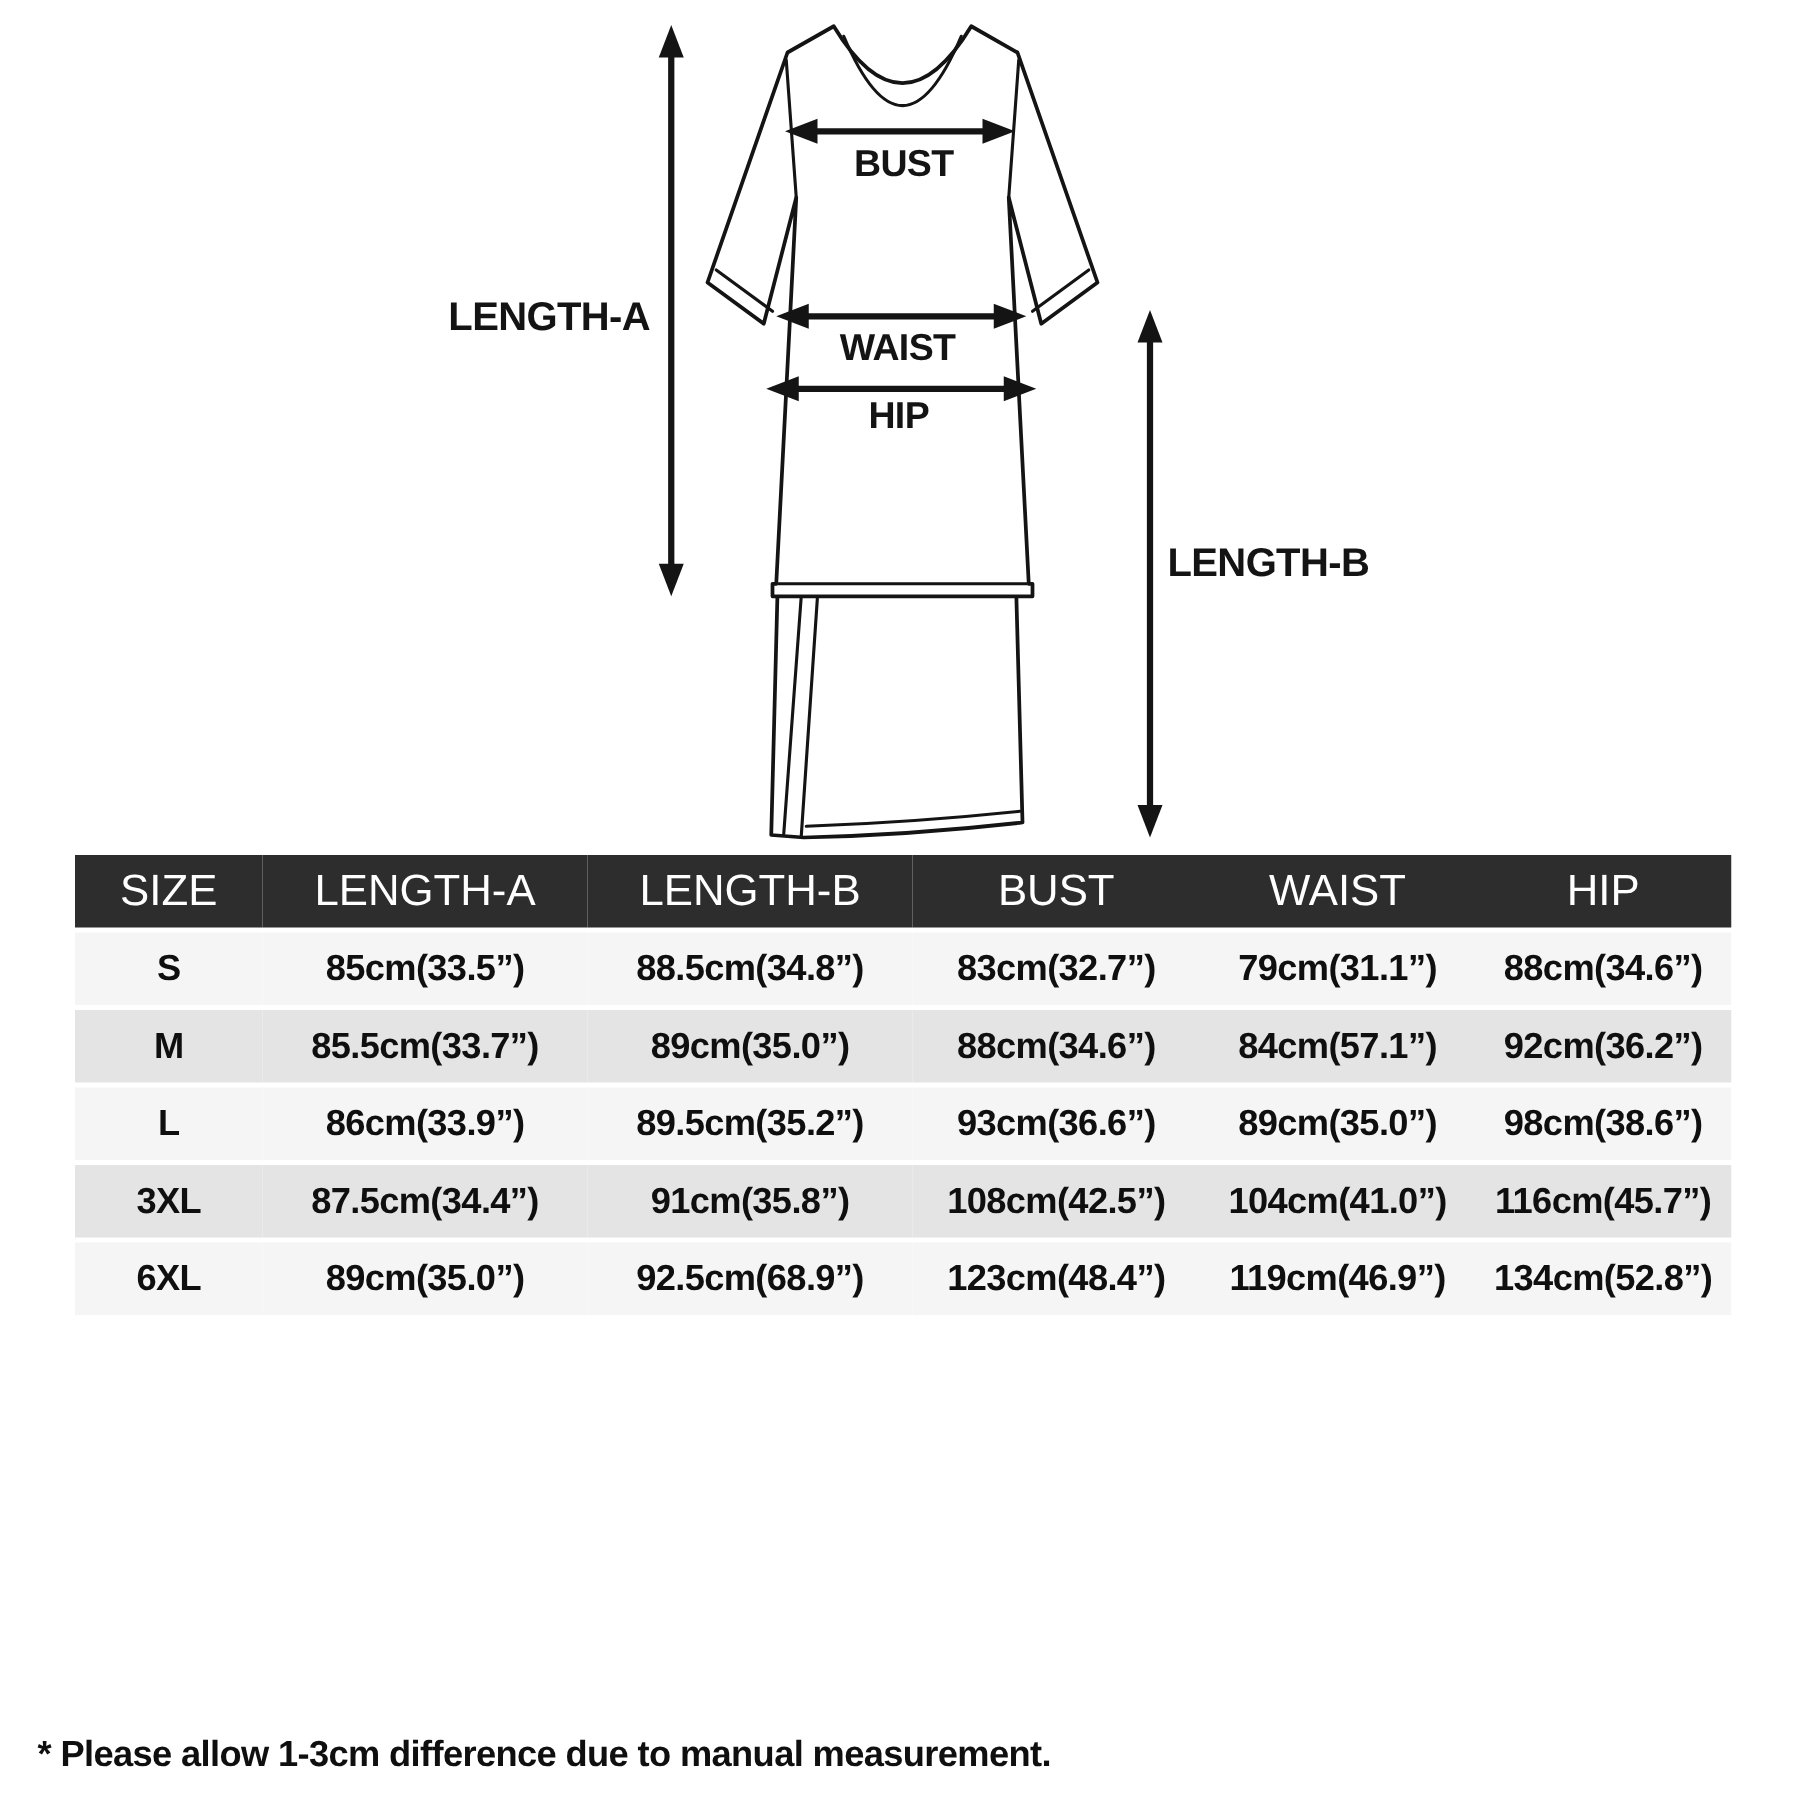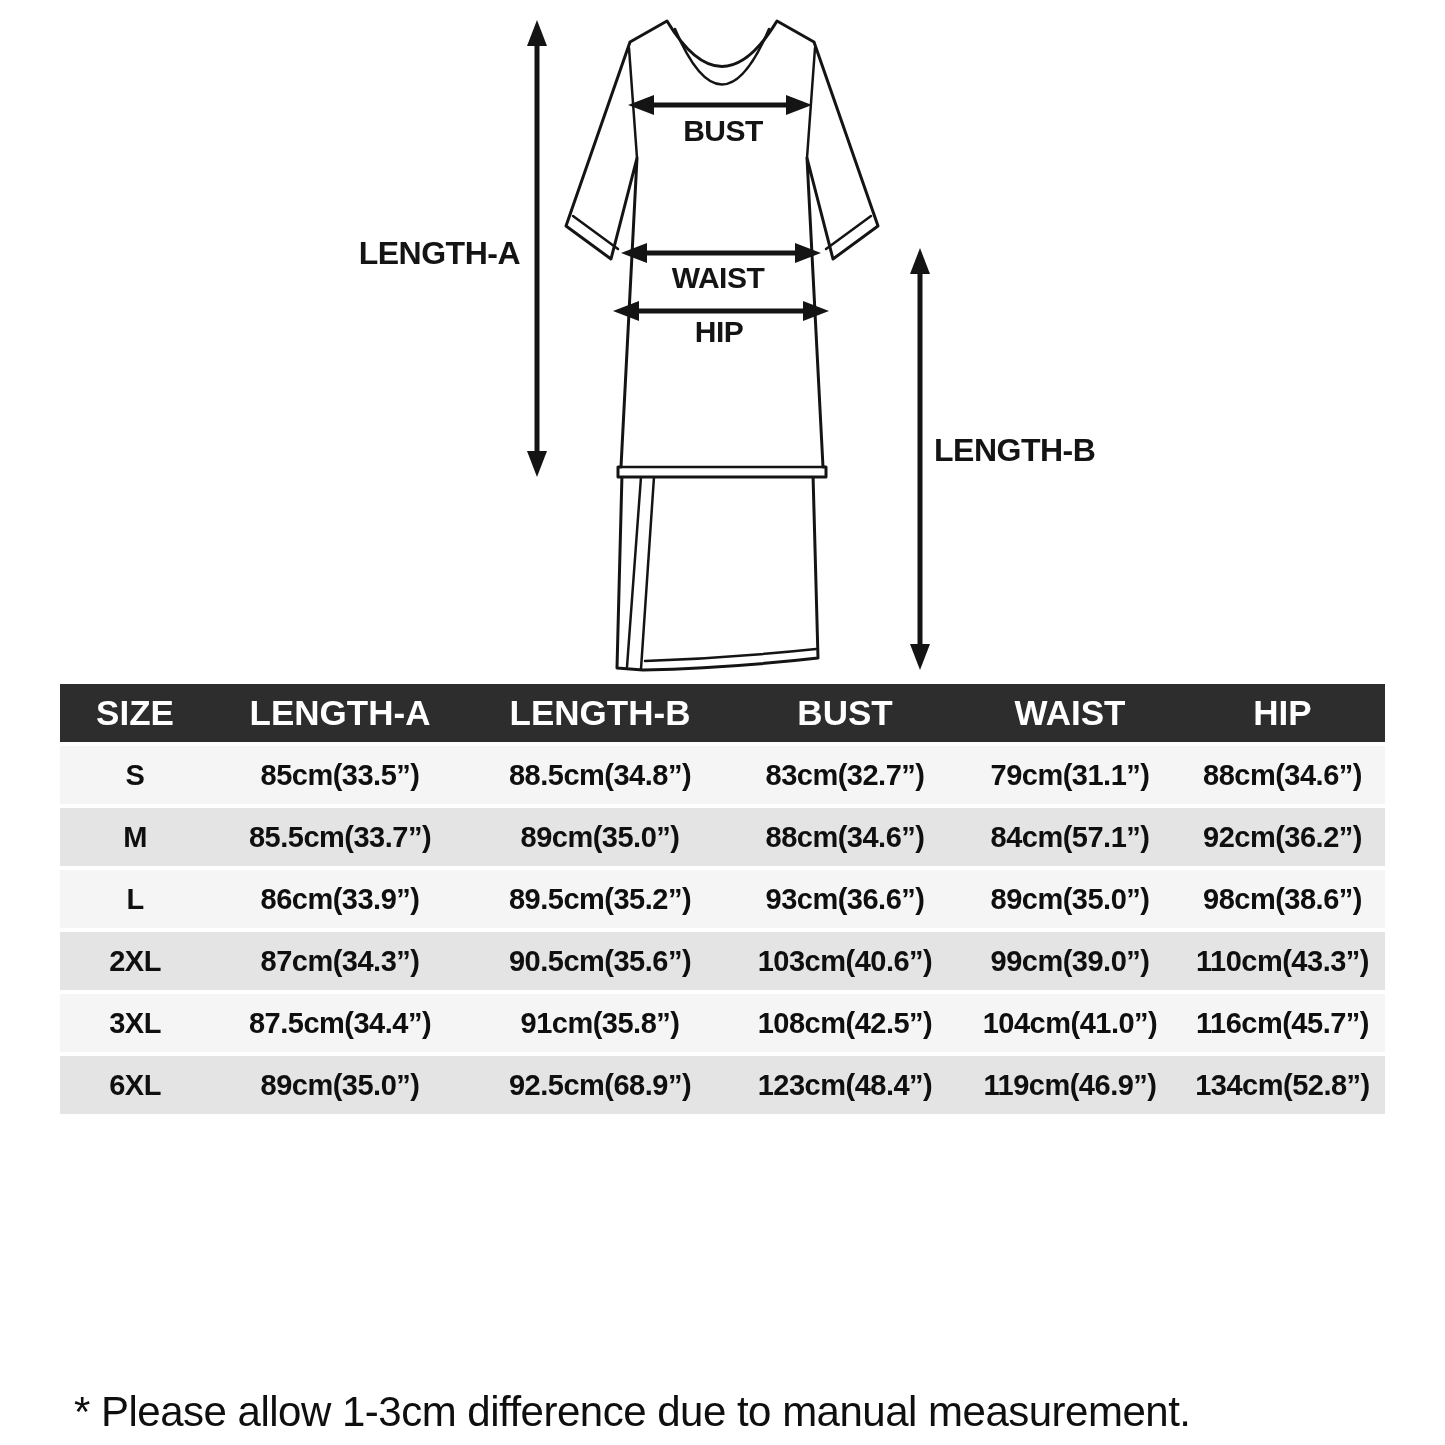--- a/index.html
+++ b/index.html
@@ -37,44 +37,43 @@
   .size-table col.c-la   { width: 260px; }
   .size-table col.c-lb   { width: 260px; }
   .size-table col.c-bust { width: 230px; }
   .size-table col.c-waist{ width: 220px; }
   .size-table col.c-hip  { width: 205px; }
 
   .size-table thead th {
     background: #2d2d2d;
     color: #ffffff;
     font-size: 35px;
-    font-weight: bold;
+    font-weight: normal;
     height: 58px;
     letter-spacing: 0;
   }
   .size-table tbody td {
     font-size: 29px;
     font-weight: bold;
     height: 58px;
     color: #0f0f0f;
     white-space: nowrap;
   }
   .size-table tbody tr:nth-child(odd)  td { background: #f5f5f5; }
   .size-table tbody tr:nth-child(even) td { background: #e4e4e4; }
 
   
   .footnote {
     position: absolute;
     left: 30px; top: 1388px;
-    font-size: 42px;
-    font-weight: normal;
+    font-size: 29px;
+    font-weight: bold;
     color: #0f0f0f;
     letter-spacing: -0.5px;
     white-space: nowrap;
-    margin-left: 44px;
   }
 </style>
 </head>
 <body>
 
 <div class="stage">
 
   <div class="diagram-wrap">
     <svg width="1445" height="680" viewBox="0 0 1445 680">
 
@@ -169,28 +168,20 @@
     </tr>
         <tr>
       <td>L</td>
       <td>86cm(33.9”)</td>
       <td>89.5cm(35.2”)</td>
       <td>93cm(36.6”)</td>
       <td>89cm(35.0”)</td>
       <td>98cm(38.6”)</td>
     </tr>
         <tr>
-      <td>2XL</td>
-      <td>87cm(34.3”)</td>
-      <td>90.5cm(35.6”)</td>
-      <td>103cm(40.6”)</td>
-      <td>99cm(39.0”)</td>
-      <td>110cm(43.3”)</td>
-    </tr>
-        <tr>
       <td>3XL</td>
       <td>87.5cm(34.4”)</td>
       <td>91cm(35.8”)</td>
       <td>108cm(42.5”)</td>
       <td>104cm(41.0”)</td>
       <td>116cm(45.7”)</td>
     </tr>
         <tr>
       <td>6XL</td>
       <td>89cm(35.0”)</td>

